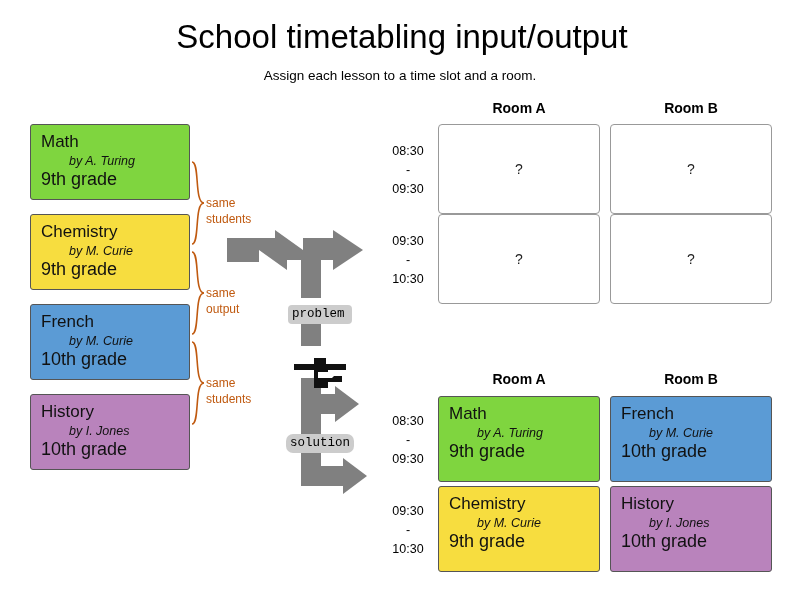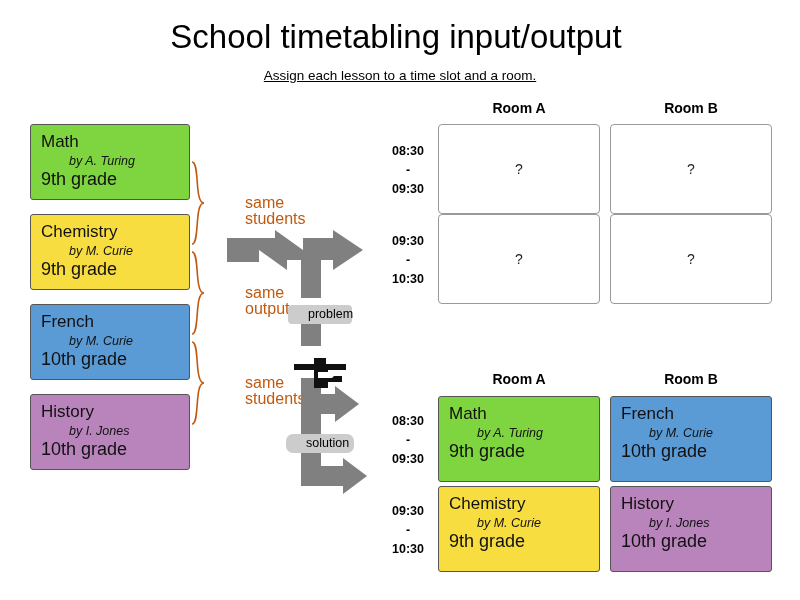--- a/index.html
+++ b/index.html
@@ -18,37 +18,36 @@
   #stage {
     position: relative;
     width: 800px;
     height: 600px;
   }
 
   
   .title {
     position: absolute;
     top: 18px;
-    left: 10px;
+    left: 16px;
     width: 772px;
     text-align: center;
     font-size: 33px;
     font-weight: normal;
     letter-spacing: 0px;
     color: #000;
   }
   .subtitle {
     position: absolute;
     top: 68px;
     left: 0;
     width: 800px;
     text-align: center;
     font-size: 13.5px;
     color: #000;
-    text-decoration: underline;
   }
 
   
   .col-head {
     position: absolute;
     font-size: 14px;
     font-weight: bold;
     text-align: center;
     color: #000;
   }
@@ -93,52 +92,52 @@
     font-size: 14px;
     color: #222;
   }
 
   
   .time {
     position: absolute;
     width: 56px;
     text-align: center;
     font-size: 12.5px;
-    font-weight: bold;
+    font-weight: normal;
     line-height: 19px;
     color: #000;
   }
 
   
   .brace-label {
     position: absolute;
-    font-size: 16px;
+    font-size: 12px;
     line-height: 16px;
     color: #c05a10;
-    margin-left: 39px;
   }
   .brace-svg {
     position: absolute;
   }
 
   
   .pipe {
     position: absolute;
     left: 225px;
     top: 228px;
   }
   .pill {
     position: absolute;
     box-sizing: border-box;
     background: #cccccc;
     border-radius: 4px;
     font-size: 12.5px;
     color: #000;
-    padding: 2px 8px 3px 20px;
-    text-align: center;
+    padding: 2px 8px 3px 4px;
+    text-align: center;
+    font-family: Liberation Mono, monospace;
   }
   .logo {
     position: absolute;
     left: 292px;
     top: 356px;
   }
 </style>
 </head>
 <body>
 

